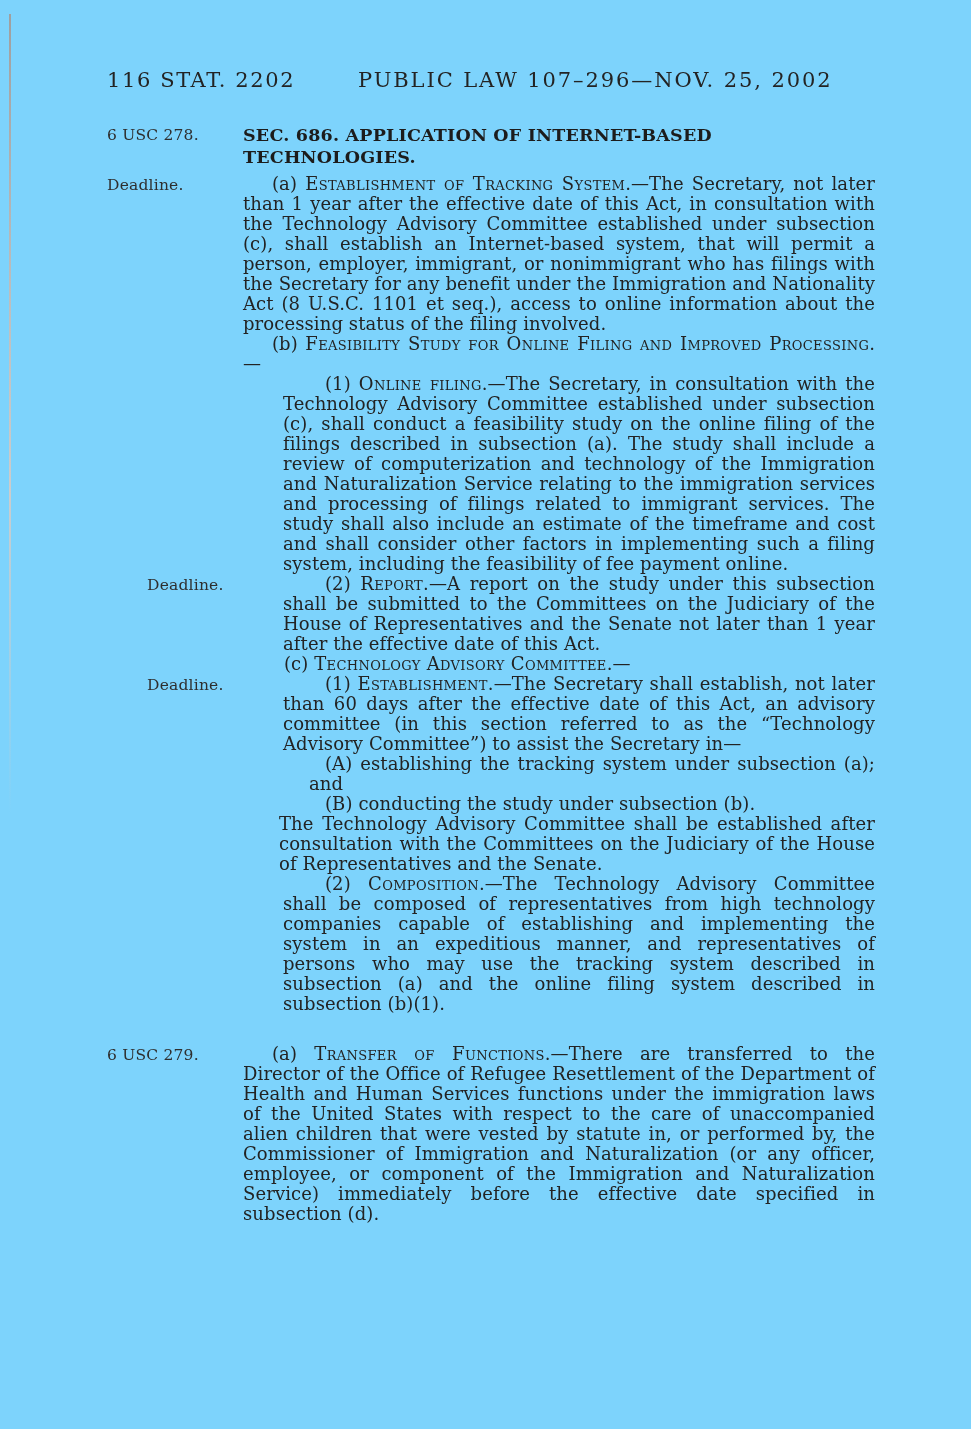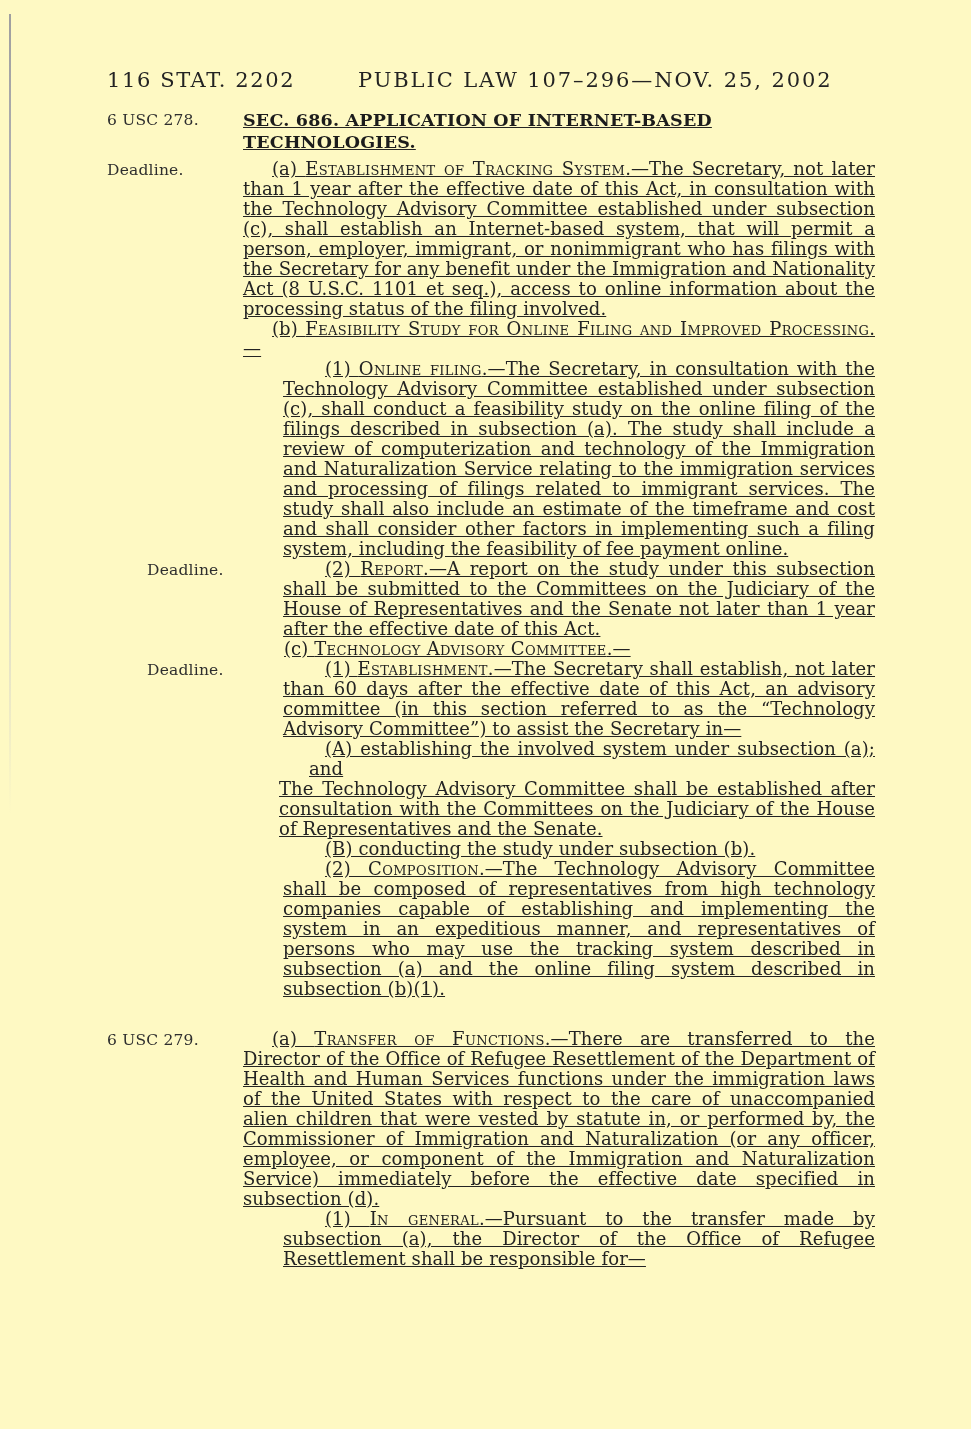--- a/index.html
+++ b/index.html
@@ -5,21 +5,21 @@
   html, body {
     margin: 0;
     padding: 0;
     background: #e8e8e8;
   }
   .page {
     position: relative;
     width: 971px;
     height: 1429px;
     margin: 0 auto;
-    background: #fef9c3;
+    background: #7dd3fc;
     overflow: hidden;
     font-family: "DejaVu Serif", "Liberation Serif", serif;
     color: #232323;
   }
   
   .scan-line {
     position: absolute;
     left: 9px;
     top: 14px;
     width: 2px;
@@ -43,29 +43,28 @@
     white-space: nowrap;
   }
   .law-label {
     position: absolute;
     left: 358px;
     letter-spacing: 1.9px;
     white-space: nowrap;
   }
   .doc {
     position: absolute;
-    top: 105px;
+    top: 120px;
     left: 243px;
     width: 632px;
     font-size: 18px;
     line-height: 20px;
     text-align: justify;
     letter-spacing: 0.1px;
     hyphens: auto;
-    text-decoration: underline;
     -webkit-hyphens: auto;
   }
   .block { position: relative; }
   .block.heading {
     font-weight: bold;
     font-size: 17.5px;
     line-height: 22px;
     text-align: left;
     letter-spacing: 0.2px;
     margin: 4px 0 6px 0;
@@ -108,21 +107,20 @@
   </div>
 
   <div class="doc">
       <div class="block heading"><span class="margin-note">6 USC 278.</span><span>SEC. 686. APPLICATION OF INTERNET-BASED TECHNOLOGIES.</span></div>
       <div class="block para lvl-a"><span class="margin-note">Deadline.</span><span>(a) </span><span class="sc">Establishment of Tracking System</span><span>.—The Secretary, not later than 1 year after the effective date of this Act, in consultation with the Technology Advisory Committee established under subsection (c), shall establish an Internet-based system, that will permit a person, employer, immigrant, or nonimmigrant who has filings with the Secretary for any benefit under the Immigration and Nationality Act (8 U.S.C. 1101 et seq.), access to online information about the processing status of the filing involved.</span></div>
       <div class="block para lvl-a"><span>(b) </span><span class="sc">Feasibility Study for Online Filing and Improved Processing</span><span>.—</span></div>
       <div class="block para lvl-1"><span>(1) </span><span class="sc">Online filing</span><span>.—The Secretary, in consultation with the Technology Advisory Committee established under subsection (c), shall conduct a feasibility study on the online filing of the filings described in subsection (a). The study shall include a review of computerization and technology of the Immigration and Naturalization Service relating to the immigration services and processing of filings related to immigrant services. The study shall also include an estimate of the timeframe and cost and shall consider other factors in implementing such a filing system, including the feasibility of fee payment online.</span></div>
       <div class="block para lvl-1"><span class="margin-note">Deadline.</span><span>(2) </span><span class="sc">Report</span><span>.—A report on the study under this subsection shall be submitted to the Committees on the Judiciary of the House of Representatives and the Senate not later than 1 year after the effective date of this Act.</span></div>
       <div class="block para lvl-a2"><span>(c) </span><span class="sc">Technology Advisory Committee</span><span>.—</span></div>
       <div class="block para lvl-1"><span class="margin-note">Deadline.</span><span>(1) </span><span class="sc">Establishment</span><span>.—The Secretary shall establish, not later than 60 days after the effective date of this Act, an advisory committee (in this section referred to as the “Technology Advisory Committee”) to assist the Secretary in—</span></div>
-      <div class="block para lvl-A"><span>(A) establishing the involved system under subsection (a); and</span></div>
+      <div class="block para lvl-A"><span>(A) establishing the tracking system under subsection (a); and</span></div>
+      <div class="block para lvl-A"><span>(B) conducting the study under subsection (b).</span></div>
       <div class="block para lvl-1f"><span>The Technology Advisory Committee shall be established after consultation with the Committees on the Judiciary of the House of Representatives and the Senate.</span></div>
-      <div class="block para lvl-A"><span>(B) conducting the study under subsection (b).</span></div>
       <div class="block para lvl-1"><span>(2) </span><span class="sc">Composition</span><span>.—The Technology Advisory Committee shall be composed of representatives from high technology companies capable of establishing and implementing the system in an expeditious manner, and representatives of persons who may use the tracking system described in subsection (a) and the online filing system described in subsection (b)(1).</span></div>
       <div class="block heading"><span class="margin-note">6 USC 279.</span></div>
       <div class="block para lvl-a"><span>(a) </span><span class="sc">Transfer of Functions</span><span>.—There are transferred to the Director of the Office of Refugee Resettlement of the Department of Health and Human Services functions under the immigration laws of the United States with respect to the care of unaccompanied alien children that were vested by statute in, or performed by, the Commissioner of Immigration and Naturalization (or any officer, employee, or component of the Immigration and Naturalization Service) immediately before the effective date specified in subsection (d).</span></div>
-      <div class="block para lvl-1"><span>(1) </span><span class="sc">In general</span><span>.—Pursuant to the transfer made by subsection (a), the Director of the Office of Refugee Resettlement shall be responsible for—</span></div>
     </div>
 </div>
 
 </body></html>

